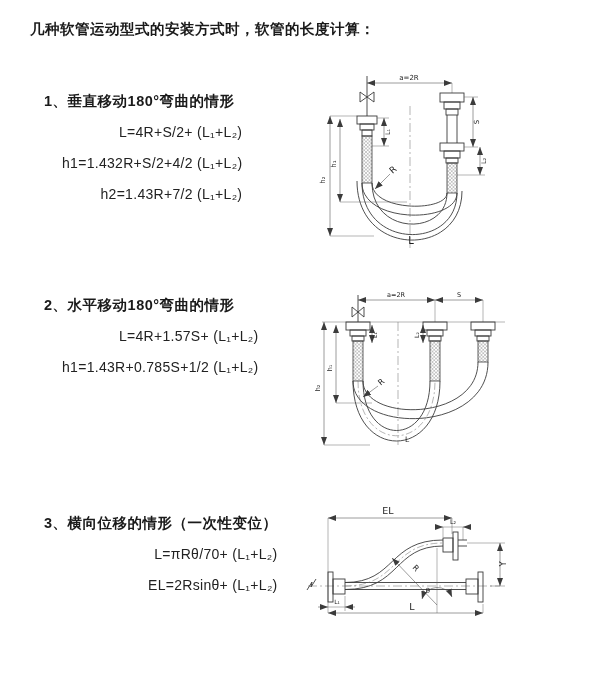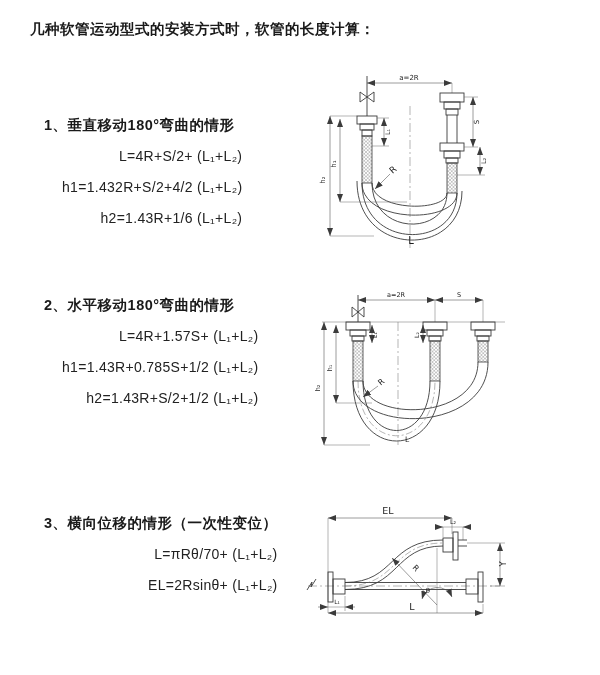--- a/index.html
+++ b/index.html
@@ -22,32 +22,31 @@
   svg .axis{stroke:#6a6a6a;stroke-width:0.5;fill:none;stroke-dasharray:9 3 2 3;}
   svg .hdash{stroke:#6a6a6a;stroke-width:0.5;fill:none;stroke-dasharray:7 2.5 2 2.5;}
   svg text{fill:#1f1f1f;font-family:"DejaVu Sans","Liberation Sans",sans-serif;}
   .braid{stroke:#3b3b3b;stroke-width:0.8;}
 </style>
 </head>
 <body>
 
 <div class="title">几种软管运动型式的安装方式时，软管的长度计算：</div>
 
-<div class="section" style="top:116px;">
+<div class="section" style="top:92px;">
   <p class="sec-heading">1、垂直移动180°弯曲的情形</p>
   <p class="formula">L=4R+S/2+ (L₁+L₂)</p>
   <p class="formula">h1=1.432R+S/2+4/2 (L₁+L₂)</p>
-  <p class="formula">h2=1.43R+1/6 (L₁+L₂)</p>
+  <p class="formula">h2=1.43R+7/2 (L₁+L₂)</p>
 </div>
 
 <div class="section" style="top:296px;">
   <p class="sec-heading">2、水平移动180°弯曲的情形</p>
   <p class="formula">L=4R+1.57S+ (L₁+L₂)</p>
   <p class="formula">h1=1.43R+0.785S+1/2 (L₁+L₂)</p>
-  <p class="formula">h2=1.43R+S/2+1/2 (L₁+L₂)</p>
 </div>
 
 <div class="section" style="top:514px;">
   <p class="sec-heading">3、横向位移的情形（一次性变位）</p>
   <p class="formula">L=πRθ/70+ (L₁+L₂)</p>
   <p class="formula">EL=2Rsinθ+ (L₁+L₂)</p>
 </div>
 
 <svg class="diagram" style="left:310px;top:68px;" width="270" height="190" viewBox="0 0 270 190">
   <defs>

